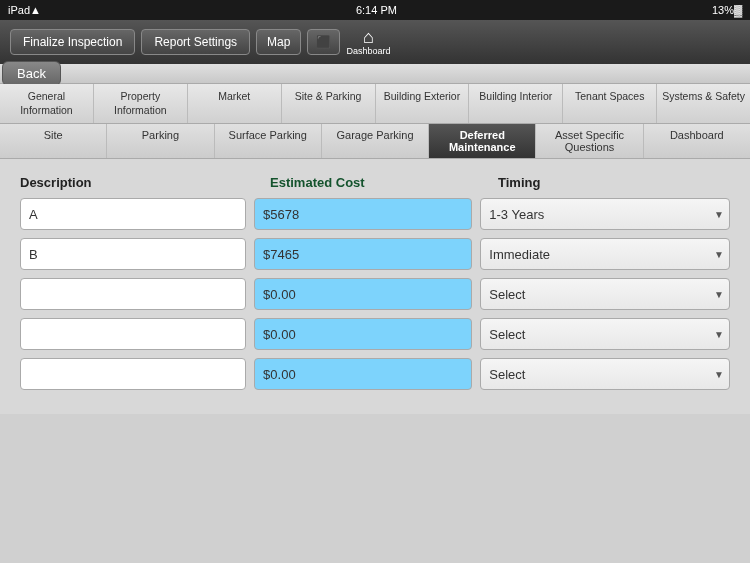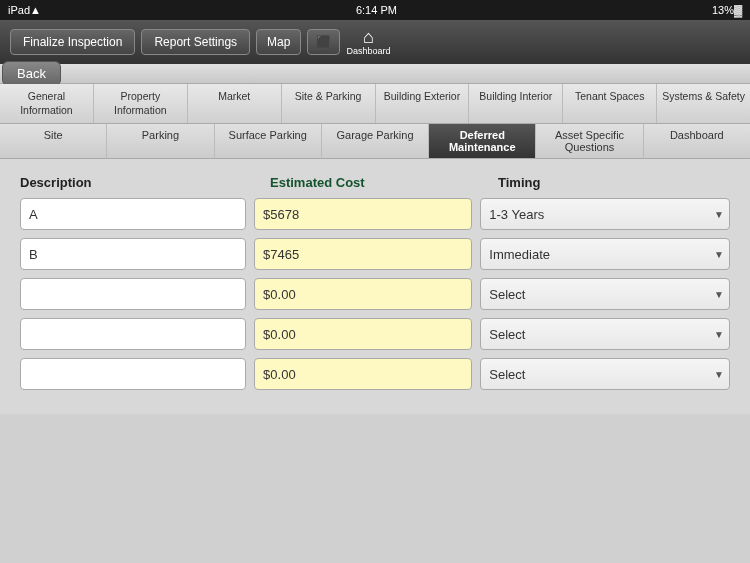--- a/index.html
+++ b/index.html
@@ -211,21 +211,21 @@
       background: white;
       padding: 0 8px;
       font-size: 13px;
       color: #333;
     }
     .cost-input {
       width: 220px;
       height: 32px;
       border: 1px solid #aaa;
       border-radius: 4px;
-      background: #fef9c3;
+      background: #7dd3fc;
       padding: 0 8px;
       font-size: 13px;
       color: #333;
     }
     .select-wrapper {
       position: relative;
       width: 252px;
     }
     .select-wrapper select {
       width: 100%;

